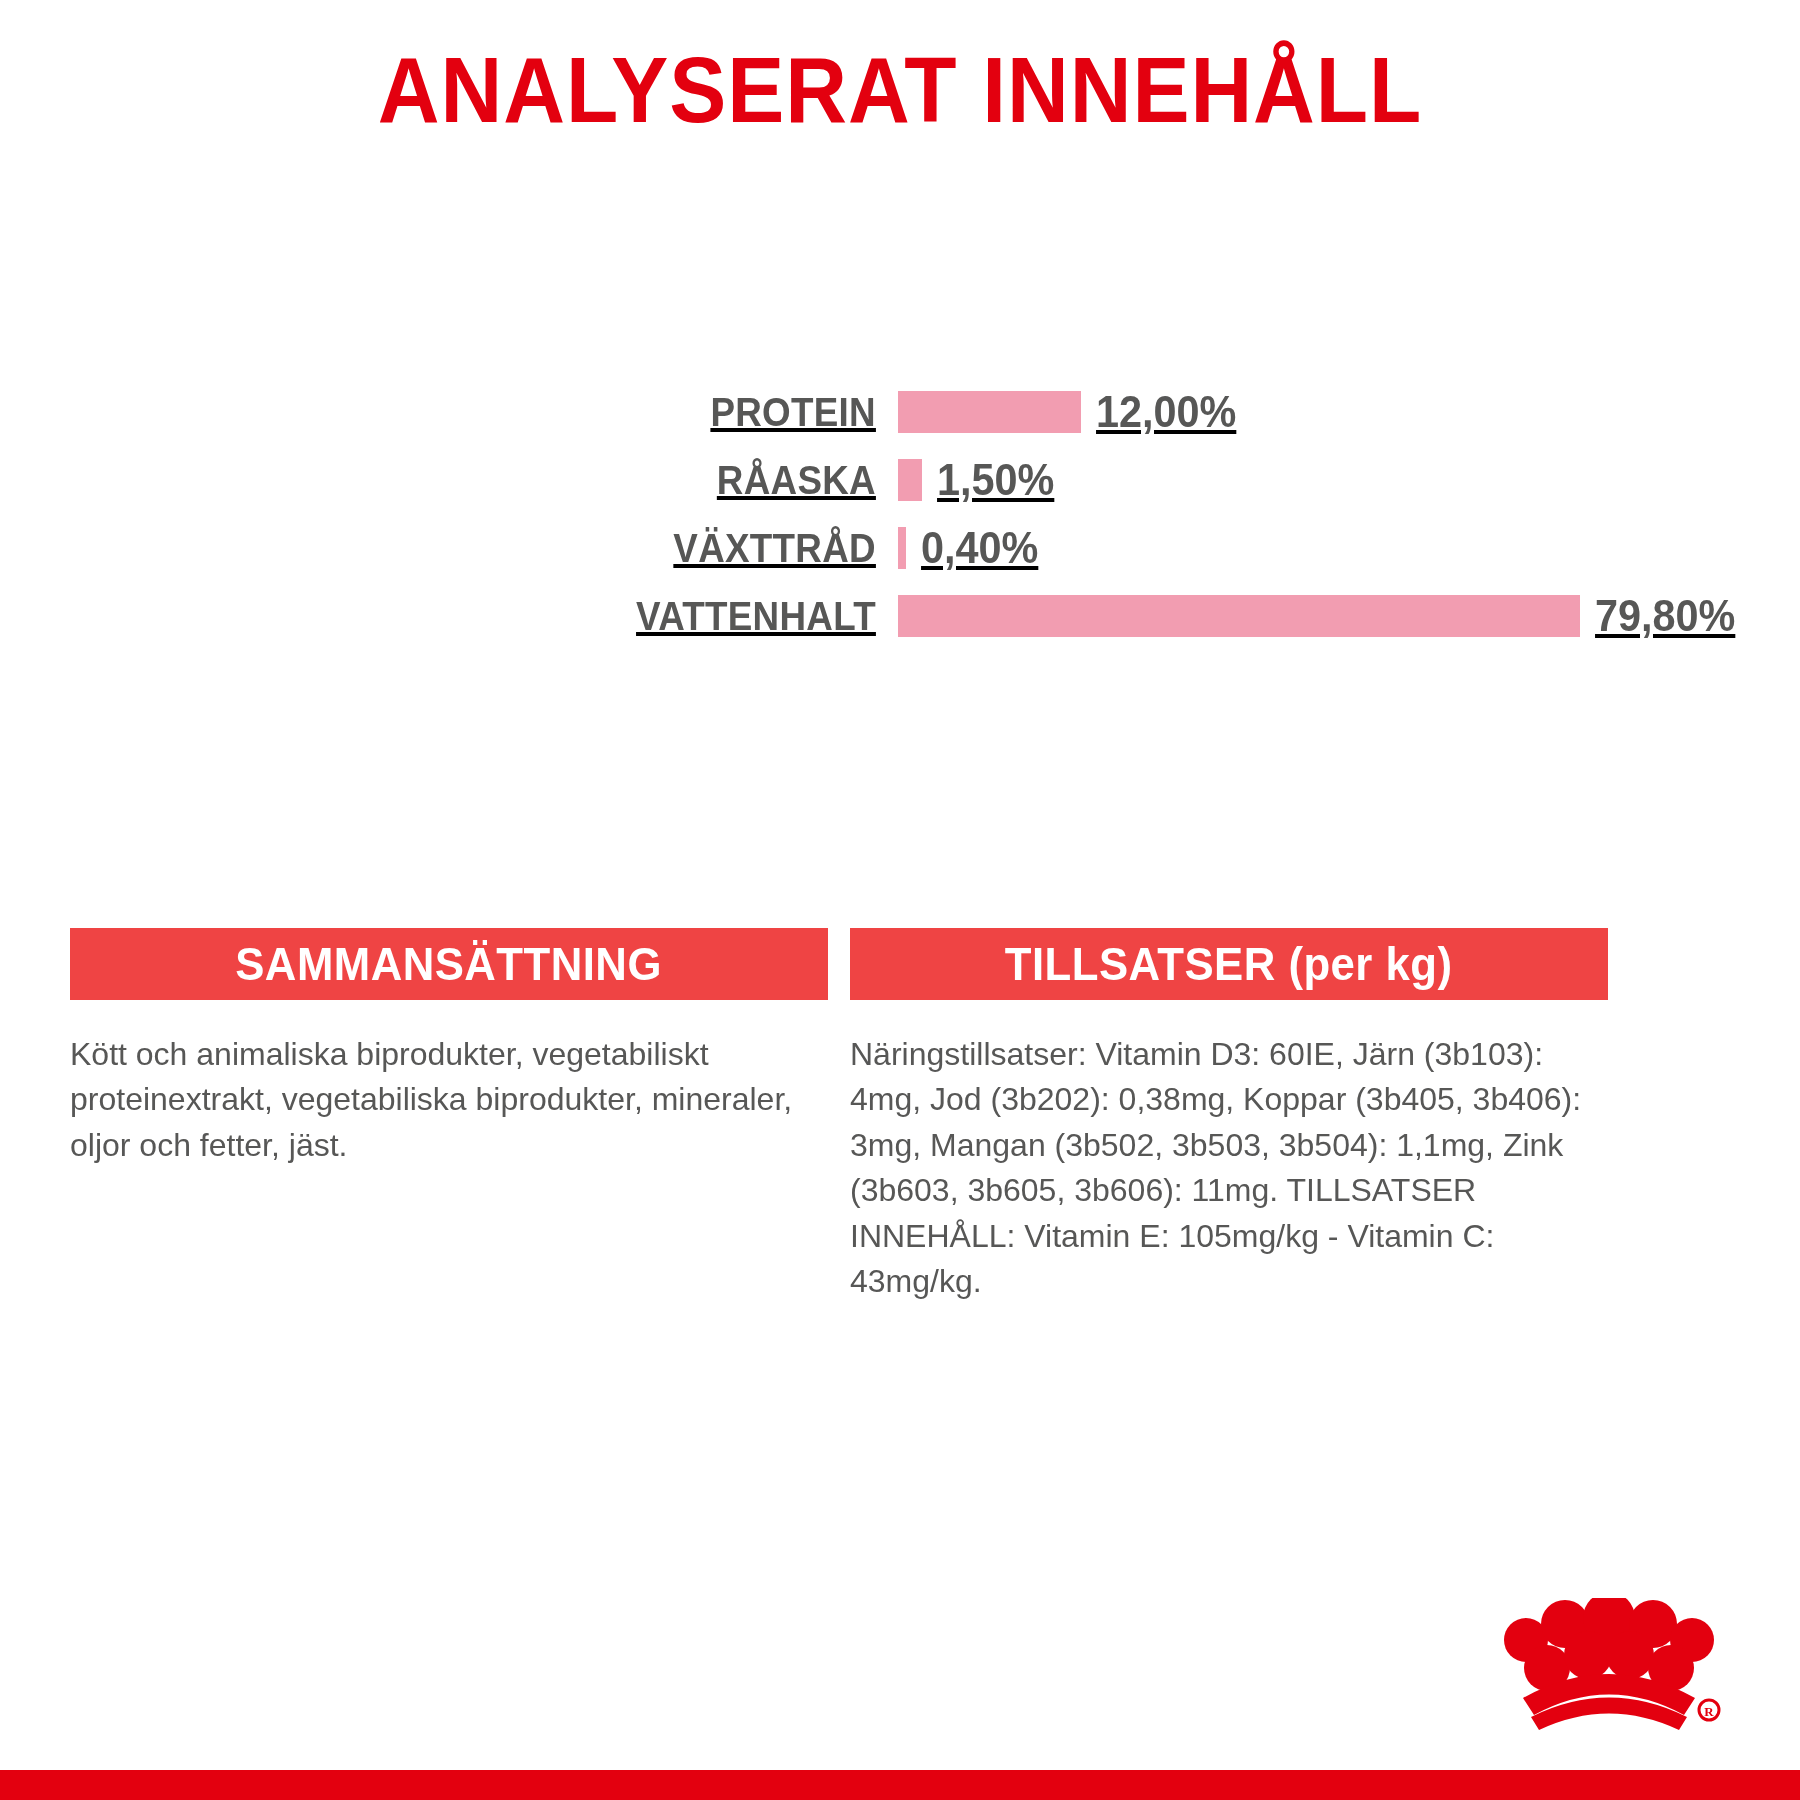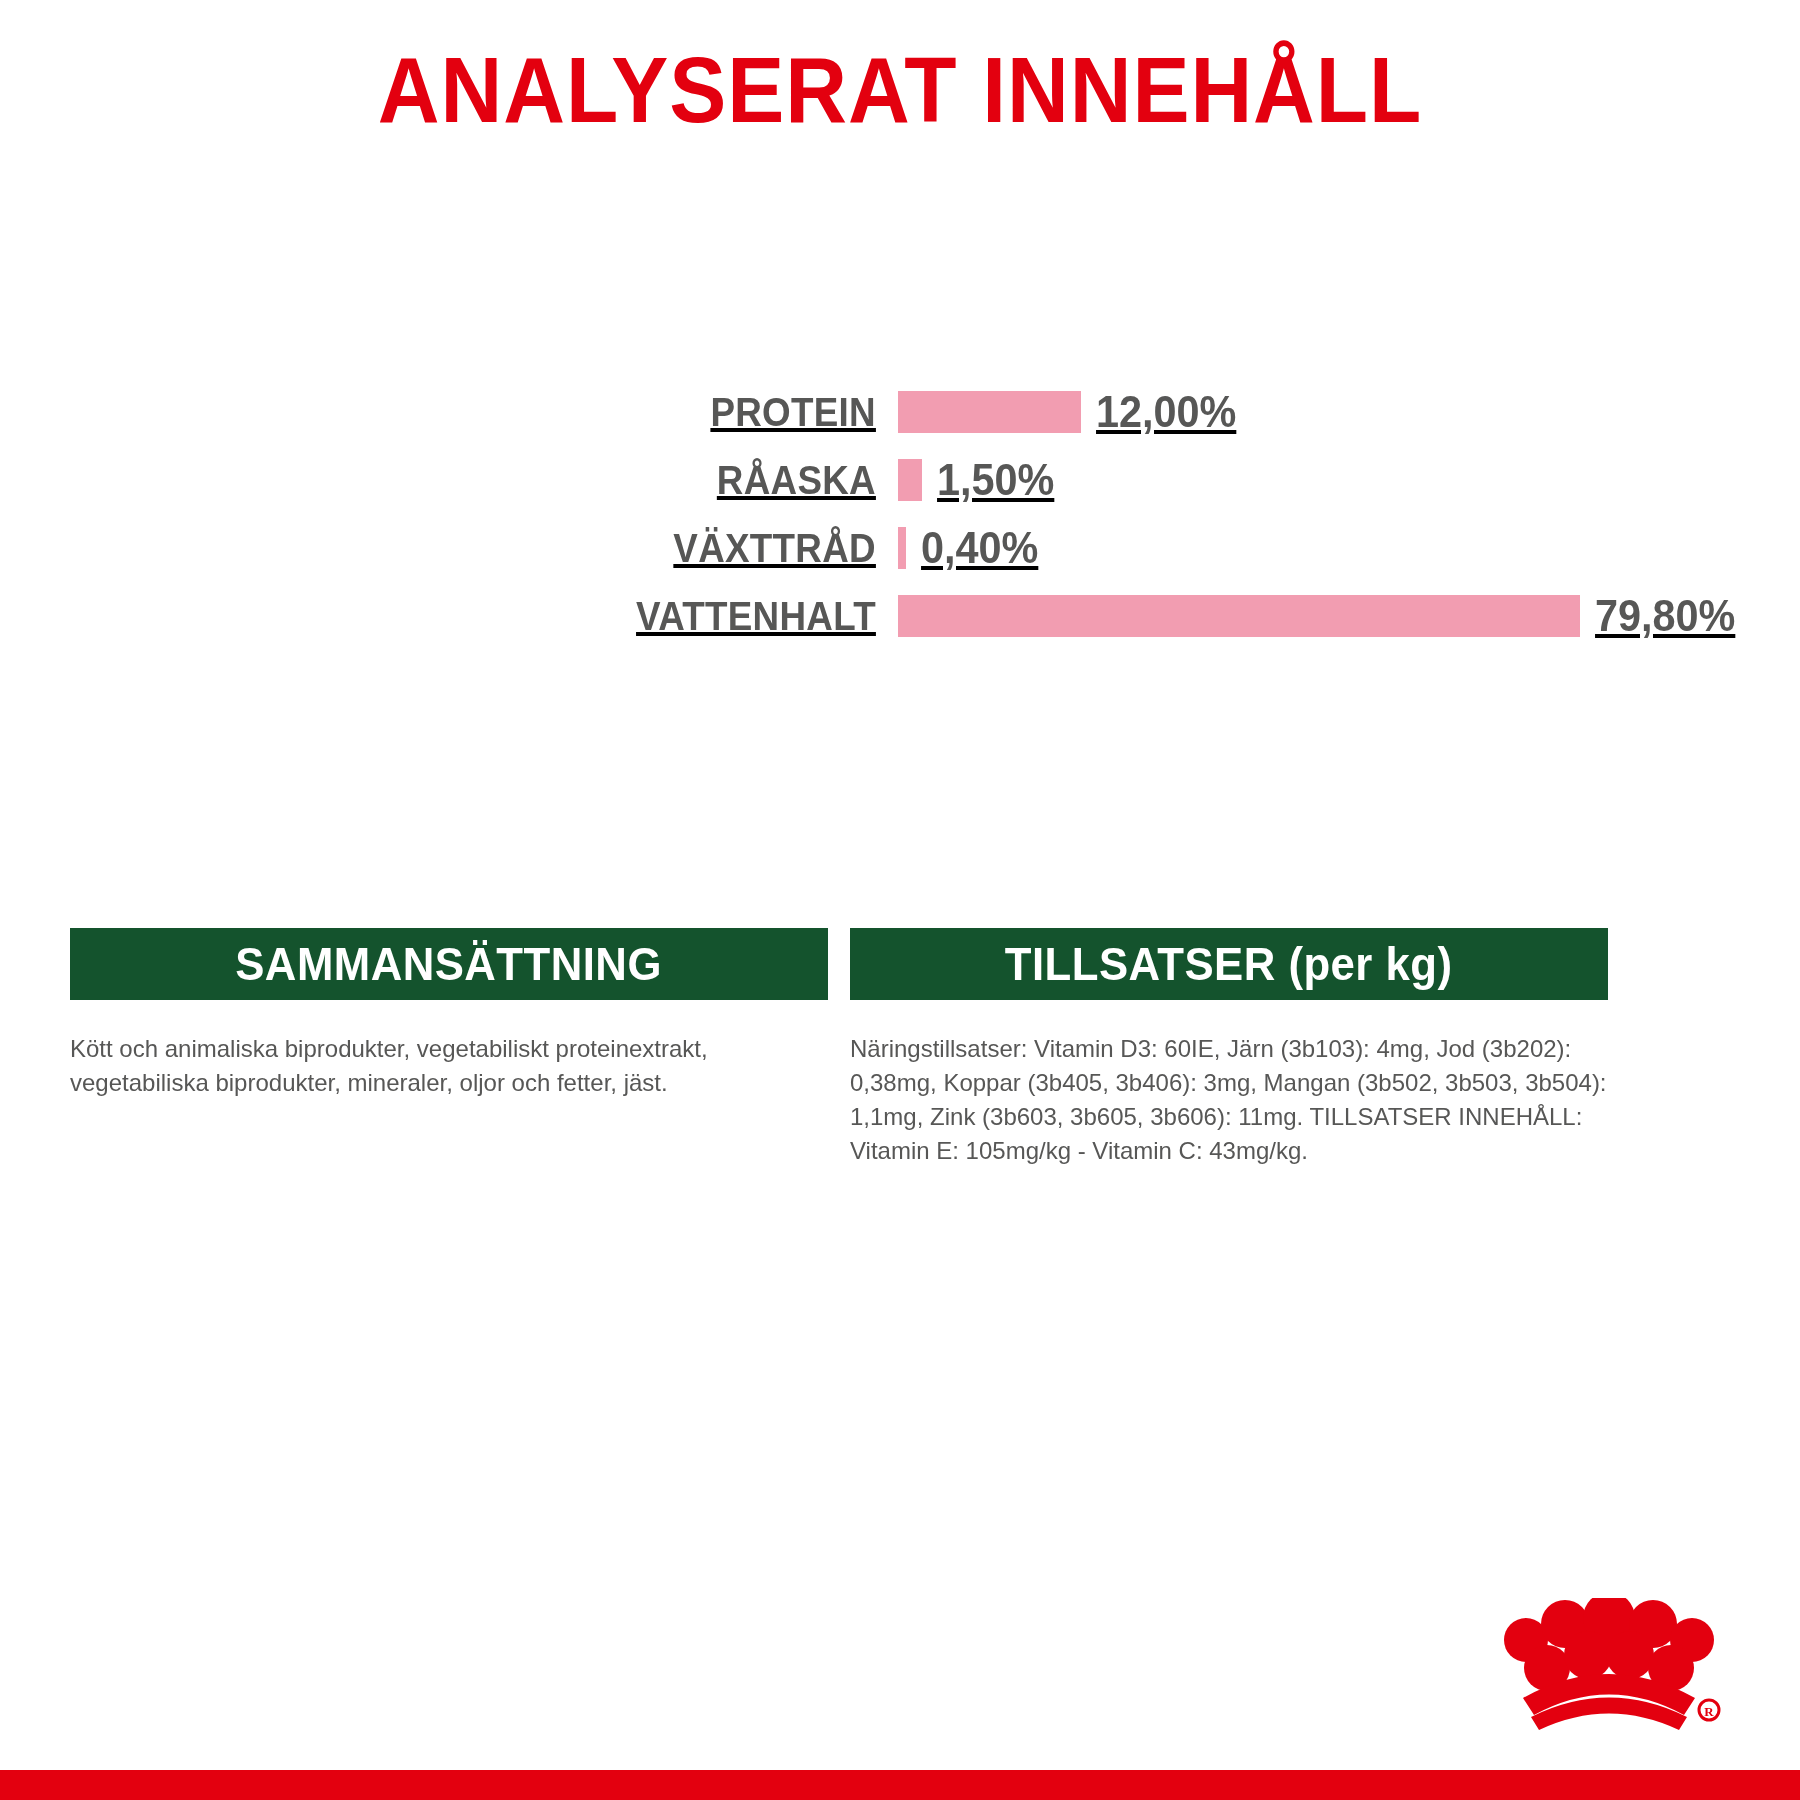--- a/index.html
+++ b/index.html
@@ -88,41 +88,41 @@
     left: 0;
     width: 1800px;
     display: flex;
     gap: 22px;
     padding: 0 70px;
   }
 
   .panel { width: 758px; }
 
   .panel-header {
-    background: #14532d;
+    background: #ef4444;
     height: 72px;
     display: flex;
     align-items: center;
     justify-content: center;
   }
 
   .panel-header-text {
     color: #ffffff;
     font-size: 46px;
     font-weight: 700;
     letter-spacing: 0.5px;
     white-space: nowrap;
     transform: scaleX(0.95);
     transform-origin: center;
   }
 
   .panel-body {
     padding-top: 32px;
     color: #575756;
-    font-size: 24px;
+    font-size: 32px;
     line-height: 1.42;
   }
 
   
   .logo {
     position: absolute;
     left: 1485px;
     top: 1598px;
     width: 250px;
     height: 140px;

